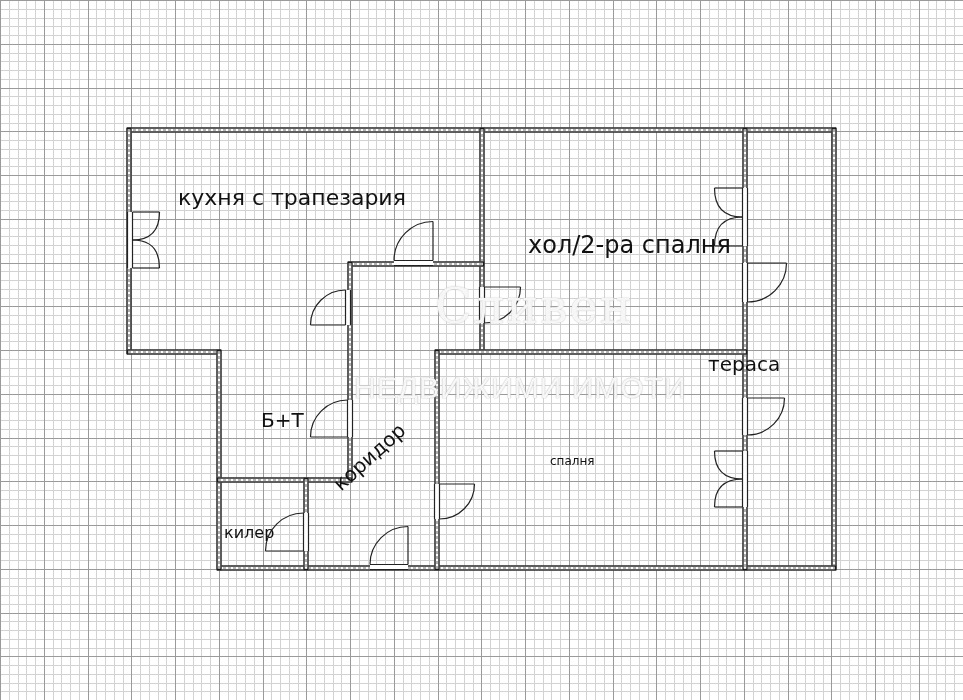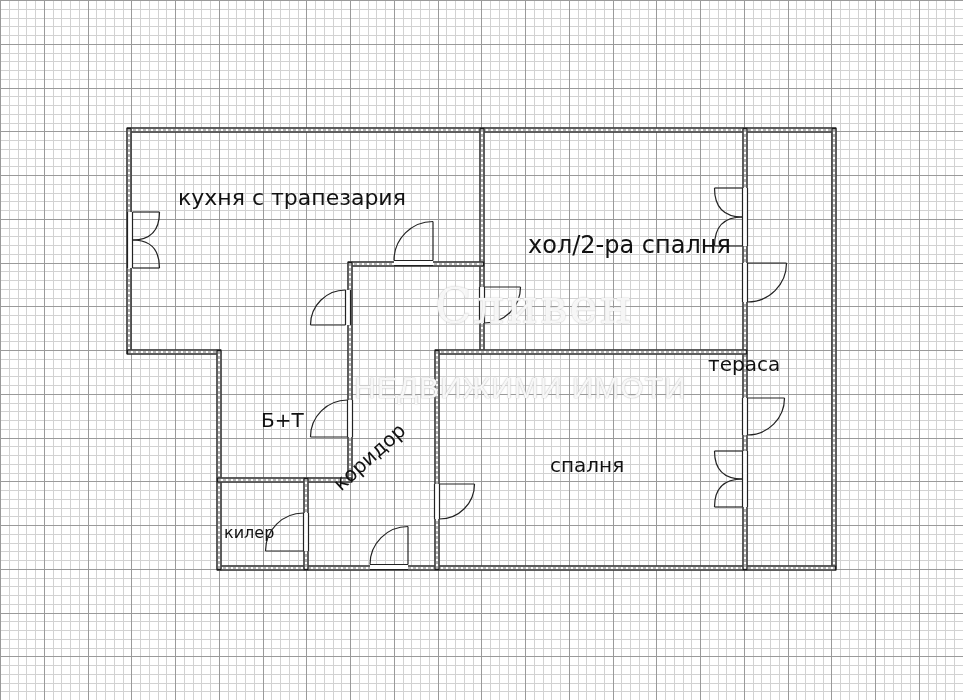--- a/index.html
+++ b/index.html
@@ -400,18 +400,18 @@
       </g>
     </g>
 </svg>
 
 <div id="room-labels">
   <div class="label" style="left: 178px; top: 187px; font-size: 22px; text-align: right;">кухня с трапезария</div>
   <div class="label" style="left: 508px; top: 233px; font-size: 24px; margin-left: 20px;">хол/2-ра спалня</div>
   <div class="label" style="left: 708px; top: 354px; font-size: 20px;">тераса</div>
   <div class="label" style="left: 261px; top: 410px; font-size: 20px;">Б+Т</div>
   <div class="label" style="left: 343px; top: 474px; font-size: 20px; transform-origin: 0px 100%; transform: rotate(-42deg);">коридор</div>
-  <div class="label" style="left: 550px; top: 455px; font-size: 20px;">спалня</div>
+  <div class="label" style="left: 550px; top: 455px; font-size: 12px;">спалня</div>
   <div class="label" style="left: 224px; top: 525px; font-size: 16px;">килер</div>
 </div>
 
 <div class="wm-script" id="wm-script" style="left: 435px; top: 282px;">Сливен</div>
 <div class="wm-sub" id="wm-sub" style="left: 322px; top: 373px;">НЕДВИЖИМИ ИМОТИ</div>
 
 </body></html>

